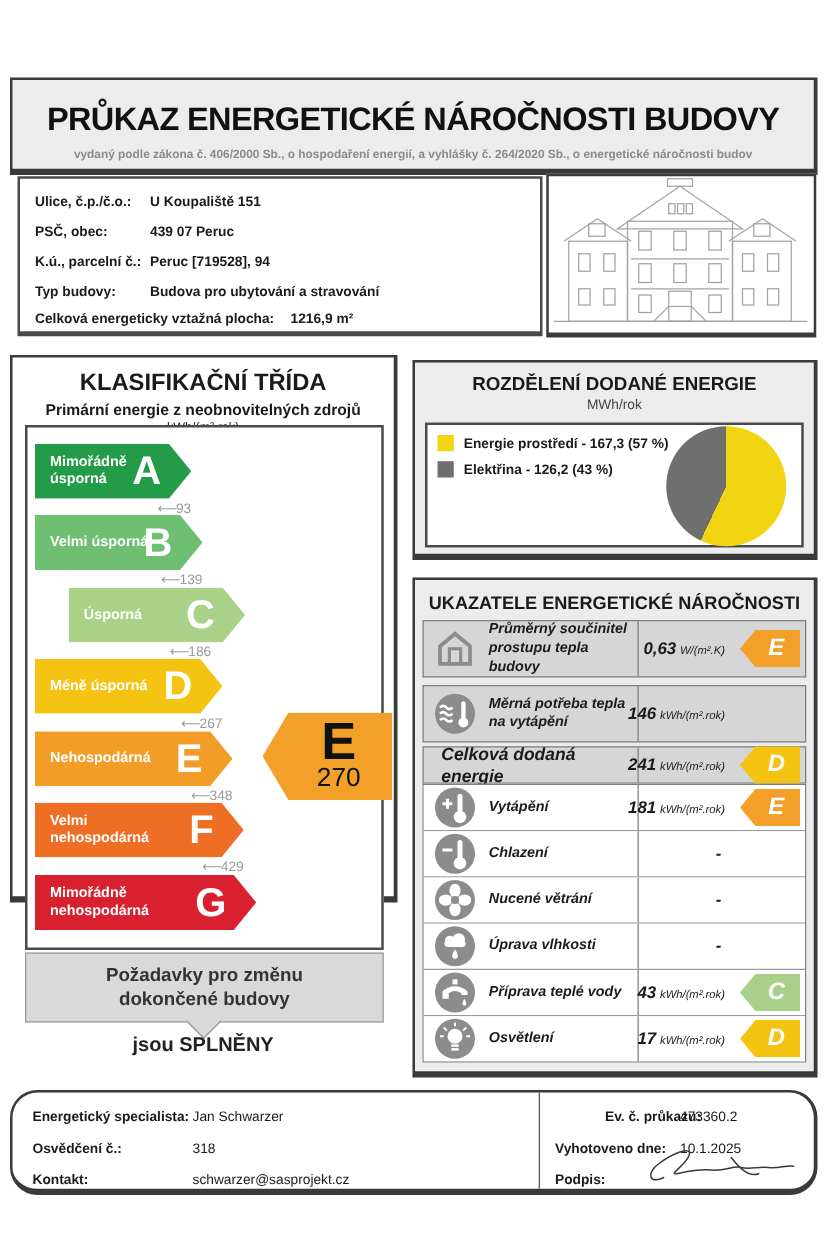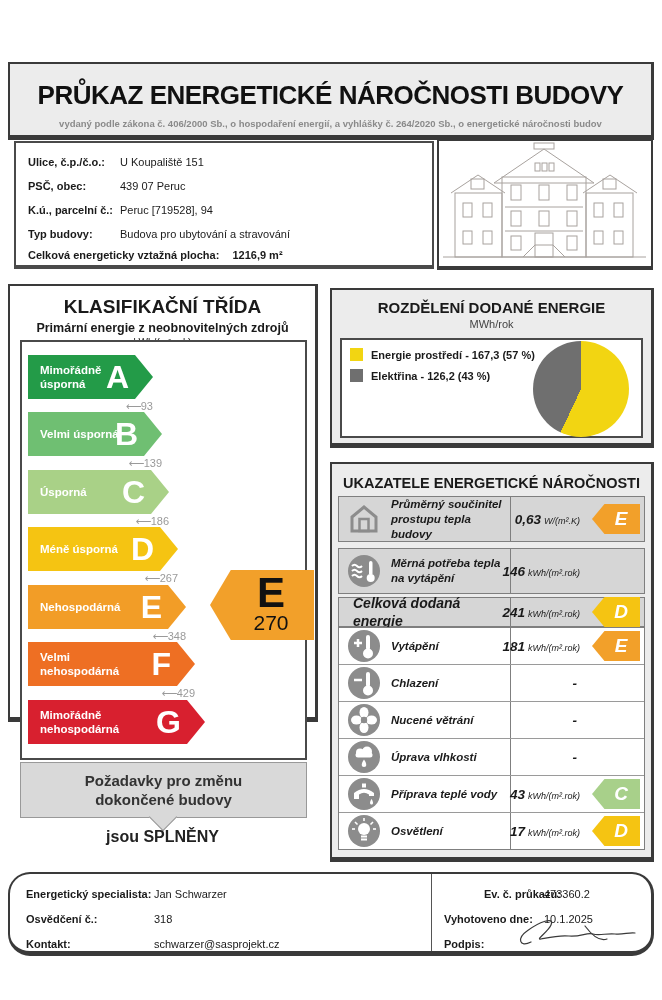--- a/index.html
+++ b/index.html
@@ -13,21 +13,21 @@
 
   
   .title-box { left:8px; top:62px; width:646px; height:78px; text-align:center; }
   .main-title { font-size:26px; font-weight:bold; letter-spacing:-0.5px; margin-top:16px; color:#111; }
   .sub-title { font-size:9.5px; font-weight:bold; color:#8a8a8a; margin-top:7px; }
 
   
   .info-box { left:14px; top:141px; width:420px; height:128px; border-width:2px 2px 4px 2px; border-color:#4a4a4a; }
   .info-row { position:absolute; left:12px; font-size:11px; white-space:nowrap; }
   .info-row .lbl { font-weight:bold; }
-  .info-row .val { position:absolute; left:92px; font-weight:normal; }
+  .info-row .val { position:absolute; left:92px; font-weight:bold; }
   .info-row.inline .val2 { font-weight:bold; margin-left:10px; }
 
   .sketch-box { left:437px; top:139px; width:216px; height:131px; border-width:2px 2px 4px 2px; }
 
   
   .class-box { left:8px; top:284px; width:310px; height:438px; text-align:center; }
   .class-title { font-size:19px; font-weight:bold; margin-top:10px; }
   .class-subtitle { font-size:12.5px; font-weight:bold; margin-top:3px; }
   .class-unit { font-size:10px; margin-top:2px; color:#222; }
   .scale-box { position:absolute; left:10px; top:54px; width:287px; height:420px;
@@ -190,21 +190,21 @@
         <div class="threshold"><span class="th-arrow">⟵ </span><span>93</span></div>
       </div>
       <div class="crow r1 w-b">
         <div class="class-arrow" style="background: rgb(111, 191, 114);">
           <span class="class-label">Velmi úsporná</span>
           <span class="class-letter">B</span>
         </div>
         <div class="threshold"><span class="th-arrow">⟵ </span><span>139</span></div>
       </div>
       <div class="crow r2 w-c">
-        <div class="class-arrow" style="background: rgb(169, 209, 135);">
+        <div class="class-arrow" style="background: rgb(169, 209, 135); margin-left: 27px;">
           <span class="class-label">Úsporná</span>
           <span class="class-letter">C</span>
         </div>
         <div class="threshold"><span class="th-arrow">⟵ </span><span>186</span></div>
       </div>
       <div class="crow r3 w-d">
         <div class="class-arrow" style="background: rgb(245, 196, 18);">
           <span class="class-label">Méně úsporná</span>
           <span class="class-letter">D</span>
         </div>

